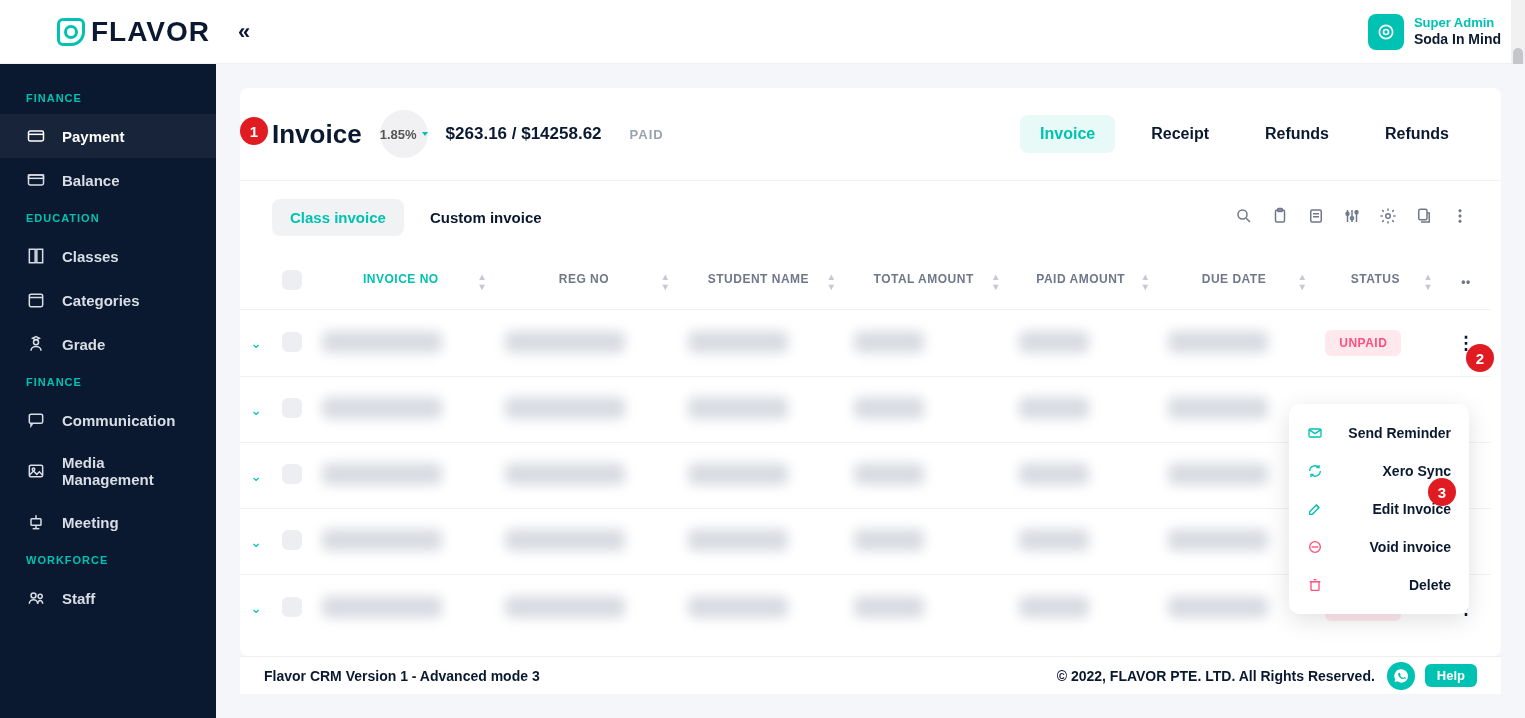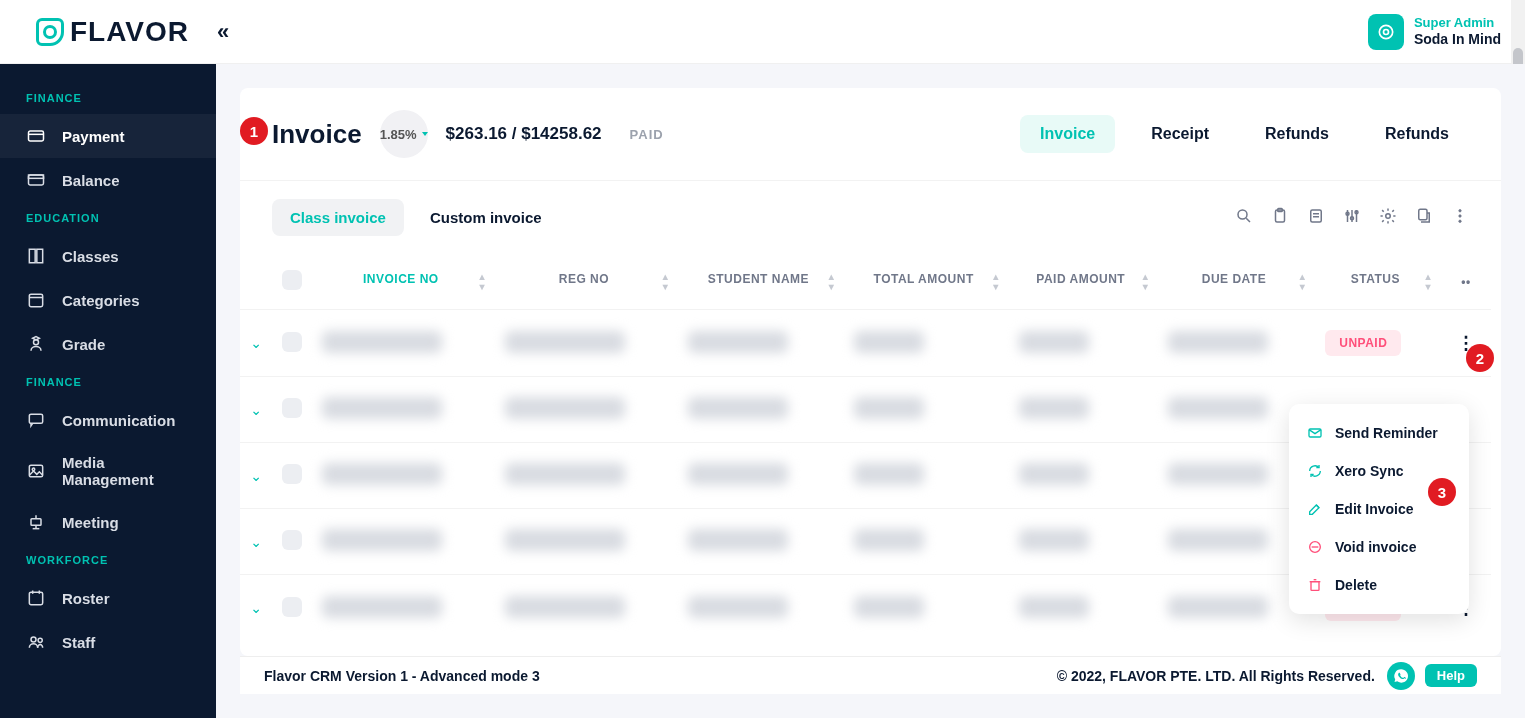--- a/index.html
+++ b/index.html
@@ -12,21 +12,21 @@
     position: relative;
     font-size: 14px;
     color: #0b1930;
   }
   
   .topbar {
     height: 64px;
     background: #fff;
     display: flex;
     align-items: center;
-    padding: 0 24px 0 36px;
+    padding: 0 24px 0 57px;
     border-bottom: 1px solid #f0f0f0;
   }
   .logo {
     display: flex;
     align-items: center;
     gap: 6px;
     font-weight: 800;
     font-size: 28px;
     letter-spacing: 1px;
     color: #0b1930;
@@ -187,21 +187,21 @@
     position:absolute;
     top: 340px; right: 56px;
     width: 180px;
     background:#fff;
     border-radius:10px;
     box-shadow:0 6px 24px rgba(0,0,0,0.12);
     padding:10px 0;
     z-index:10;
   }
   .action-item{
-    display:flex;align-items:center;gap:12px;padding:11px 18px;cursor:pointer;font-size:14px;font-weight:600;color:#0b1930;
+    display:flex;align-items:center;gap:12px;padding:11px 18px;cursor:pointer;font-size:14px;font-weight:600;color:#0b1930;justify-content:space-between;
   }
   .action-icon{width:16px;height:16px;flex-shrink:0;}
   .ai-send{stroke:#00c2b2;}
   .ai-sync{stroke:#00c2b2;}
   .ai-edit{stroke:#00c2b2;}
   .ai-void{stroke:#ff4f7a;}
   .ai-del{stroke:#ff4f7a;}
 
   
   .callout {
@@ -311,28 +311,20 @@
       <div class="side-item">
         <svg class="side-icon" viewBox="0 0 24 24" fill="none" stroke="#d9dde5" stroke-width="1.8">
           <rect x="6" y="8" width="12" height="8" rx="1"></rect>
           <line x1="12" y1="16" x2="12" y2="20"></line>
           <line x1="8" y1="20" x2="16" y2="20"></line>
           <line x1="12" y1="4" x2="12" y2="8"></line>
         </svg>
         <span>Meeting</span>
       </div>
       <div class="side-section-label">WORKFORCE</div>
-      <div class="side-item">
-        <svg class="side-icon" viewBox="0 0 24 24" fill="none" stroke="#d9dde5" stroke-width="1.8">
-          <rect x="4" y="5" width="16" height="15" rx="2"></rect>
-          <line x1="8" y1="3" x2="8" y2="7"></line>
-          <line x1="16" y1="3" x2="16" y2="7"></line>
-        </svg>
-        <span>Roster</span>
-      </div>
       <div class="side-item">
         <svg class="side-icon" viewBox="0 0 24 24" fill="none" stroke="#d9dde5" stroke-width="1.8">
           <circle cx="9" cy="9" r="3"></circle>
           <circle cx="17" cy="10" r="2.5"></circle>
           <path d="M4 19c0-3 2.5-5 5-5s5 2 5 5"></path>
           <path d="M14 19c0-2 1.5-4 3-4s3 2 3 4"></path>
         </svg>
         <span>Staff</span>
       </div>
     </div>

